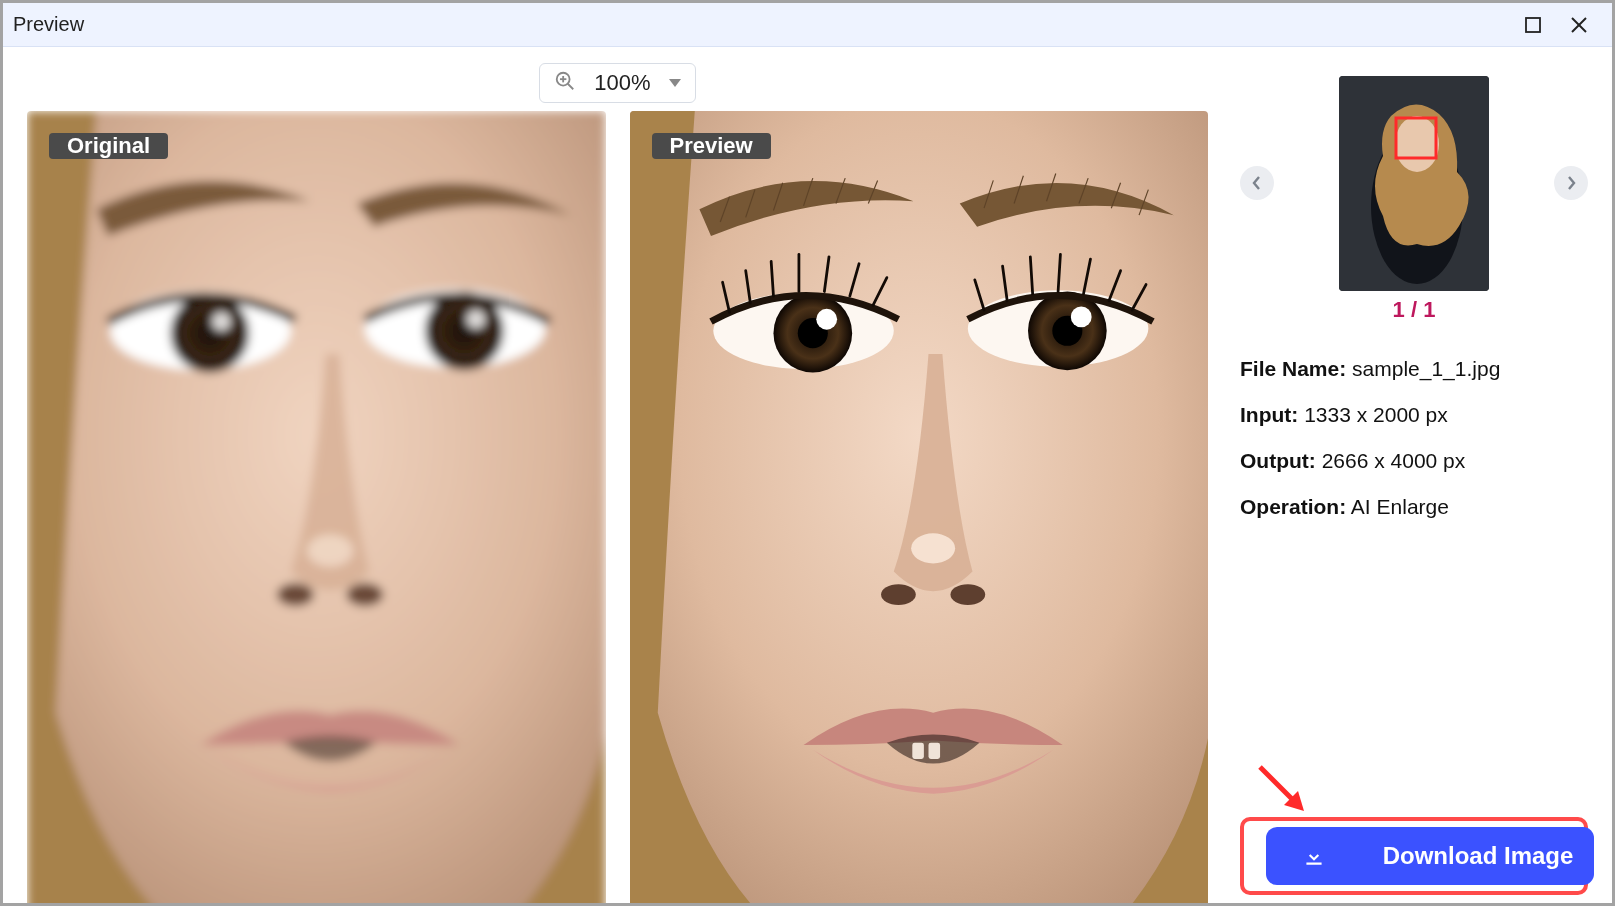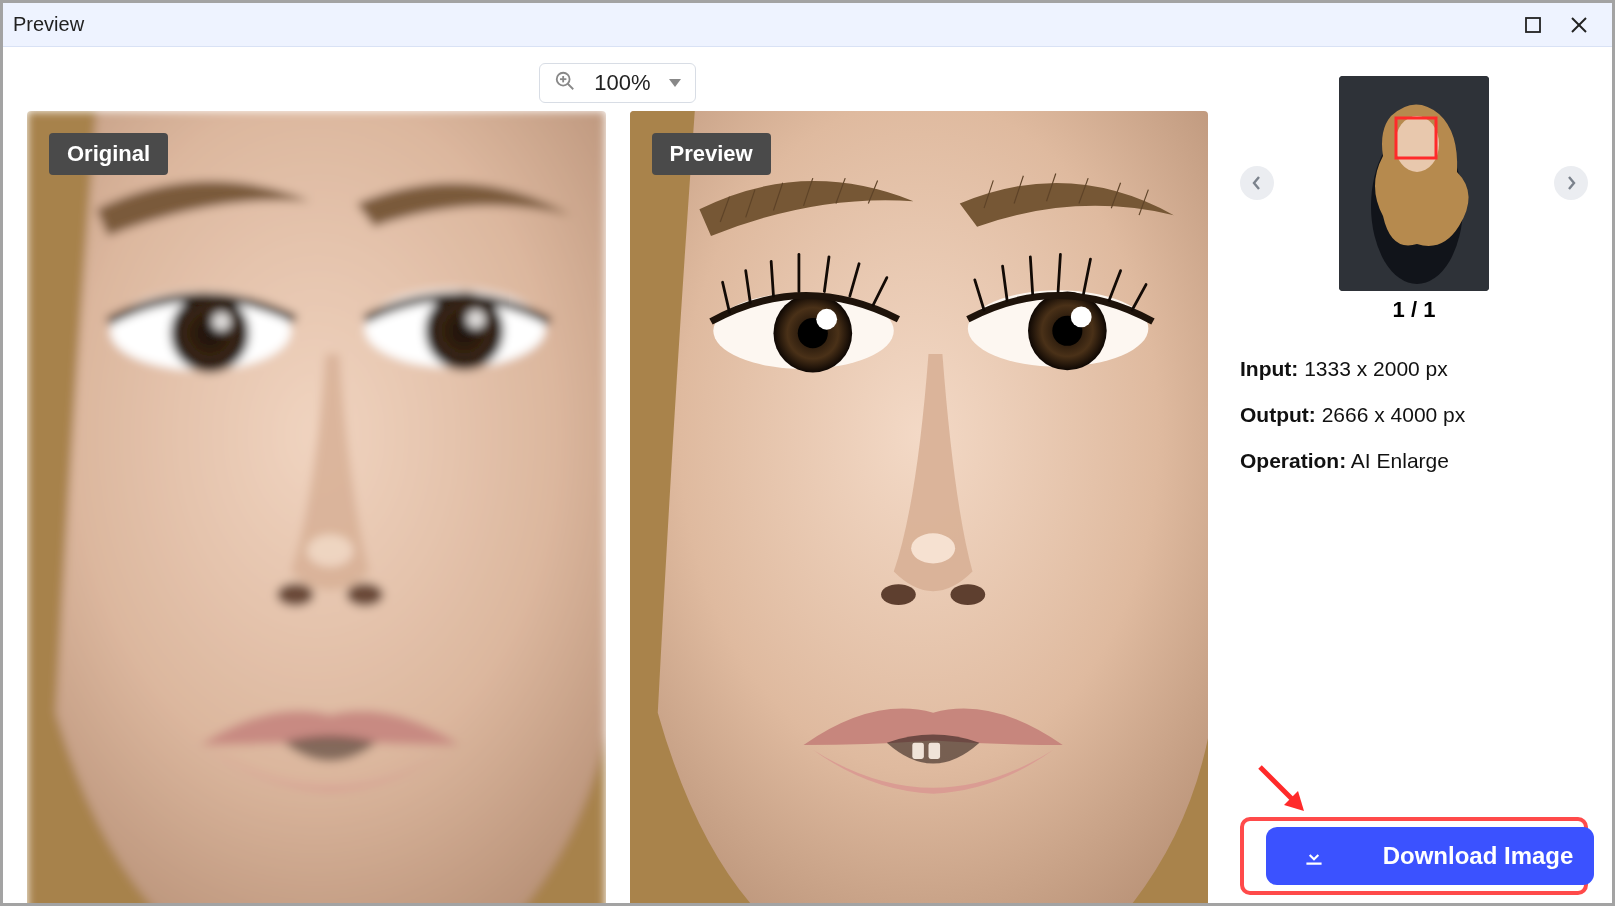--- a/index.html
+++ b/index.html
@@ -69,21 +69,21 @@
   flex: 1;
   position: relative;
   border-radius: 4px;
   overflow: hidden;
 }
 .imgbox svg.face { width: 100%; height: 100%; display: block; }
 .imglabel {
   position: absolute; top: 22px; left: 22px;
   background: #4a4a4a; color: #fff;
   font-size: 22px; font-weight: 600;
-  padding: 8px 18px;
+  padding: 0 18px;
   border-radius: 4px;
 }
 
 
 .side {
   width: 380px;
   padding: 16px 24px 8px 8px;
   display: flex; flex-direction: column;
 }
 .thumbwrap {
@@ -102,21 +102,21 @@
 .navarrow.left { left: 0; }
 .navarrow.right { right: 0; }
 .navarrow svg { width: 14px; height: 14px; }
 .thumb {
   width: 150px; height: 215px;
   border-radius: 4px;
   overflow: hidden;
   background: #2e3238;
 }
 .thumb svg { width: 100%; height: 100%; }
-.thumbcount { text-align: center; font-size: 22px; font-weight: 600; color: #000000; margin-top: -6px; }
+.thumbcount { text-align: center; font-size: 22px; font-weight: 600; color: #be185d; margin-top: -6px; }
 
 .meta { margin-top: 34px; }
 .metarow { font-size: 21px; color: #111; margin-bottom: 22px; }
 .metarow .k { font-weight: 700; }
 .metarow .v { font-weight: 400; }
 
 .side .grow { flex: 1; }
 
 .arrow-annot {
   position: absolute;
@@ -338,20 +338,21 @@
         </div>
         <div class="navarrow right">
           <svg viewBox="0 0 10 14" fill="none" stroke="#7b828c" stroke-width="2.4">
               <polyline points="3,1 8,7 3,13"></polyline>
             </svg>
         </div>
       </div>
       <div class="thumbcount">1 / 1</div>
 
       <div class="meta">
+        <div class="metarow"><span class="k">File Name:</span> <span class="v">sample_1_1.jpg</span></div>
         <div class="metarow"><span class="k">Input:</span> <span class="v">1333 x 2000 px</span></div>
         <div class="metarow"><span class="k">Output:</span> <span class="v">2666 x 4000 px</span></div>
         <div class="metarow"><span class="k">Operation:</span> <span class="v">AI Enlarge</span></div>
       </div>
 
       <div class="grow" style="position:relative;">
         <svg class="arrow-annot" style="left:14px; bottom:-4px;" width="60" height="60" viewBox="0 0 60 60">
           <line x1="6" y1="6" x2="44" y2="44" stroke="#ff2a2a" stroke-width="5"></line>
           <polygon points="50,50 30,44 44,30" fill="#ff2a2a"></polygon>
         </svg>

